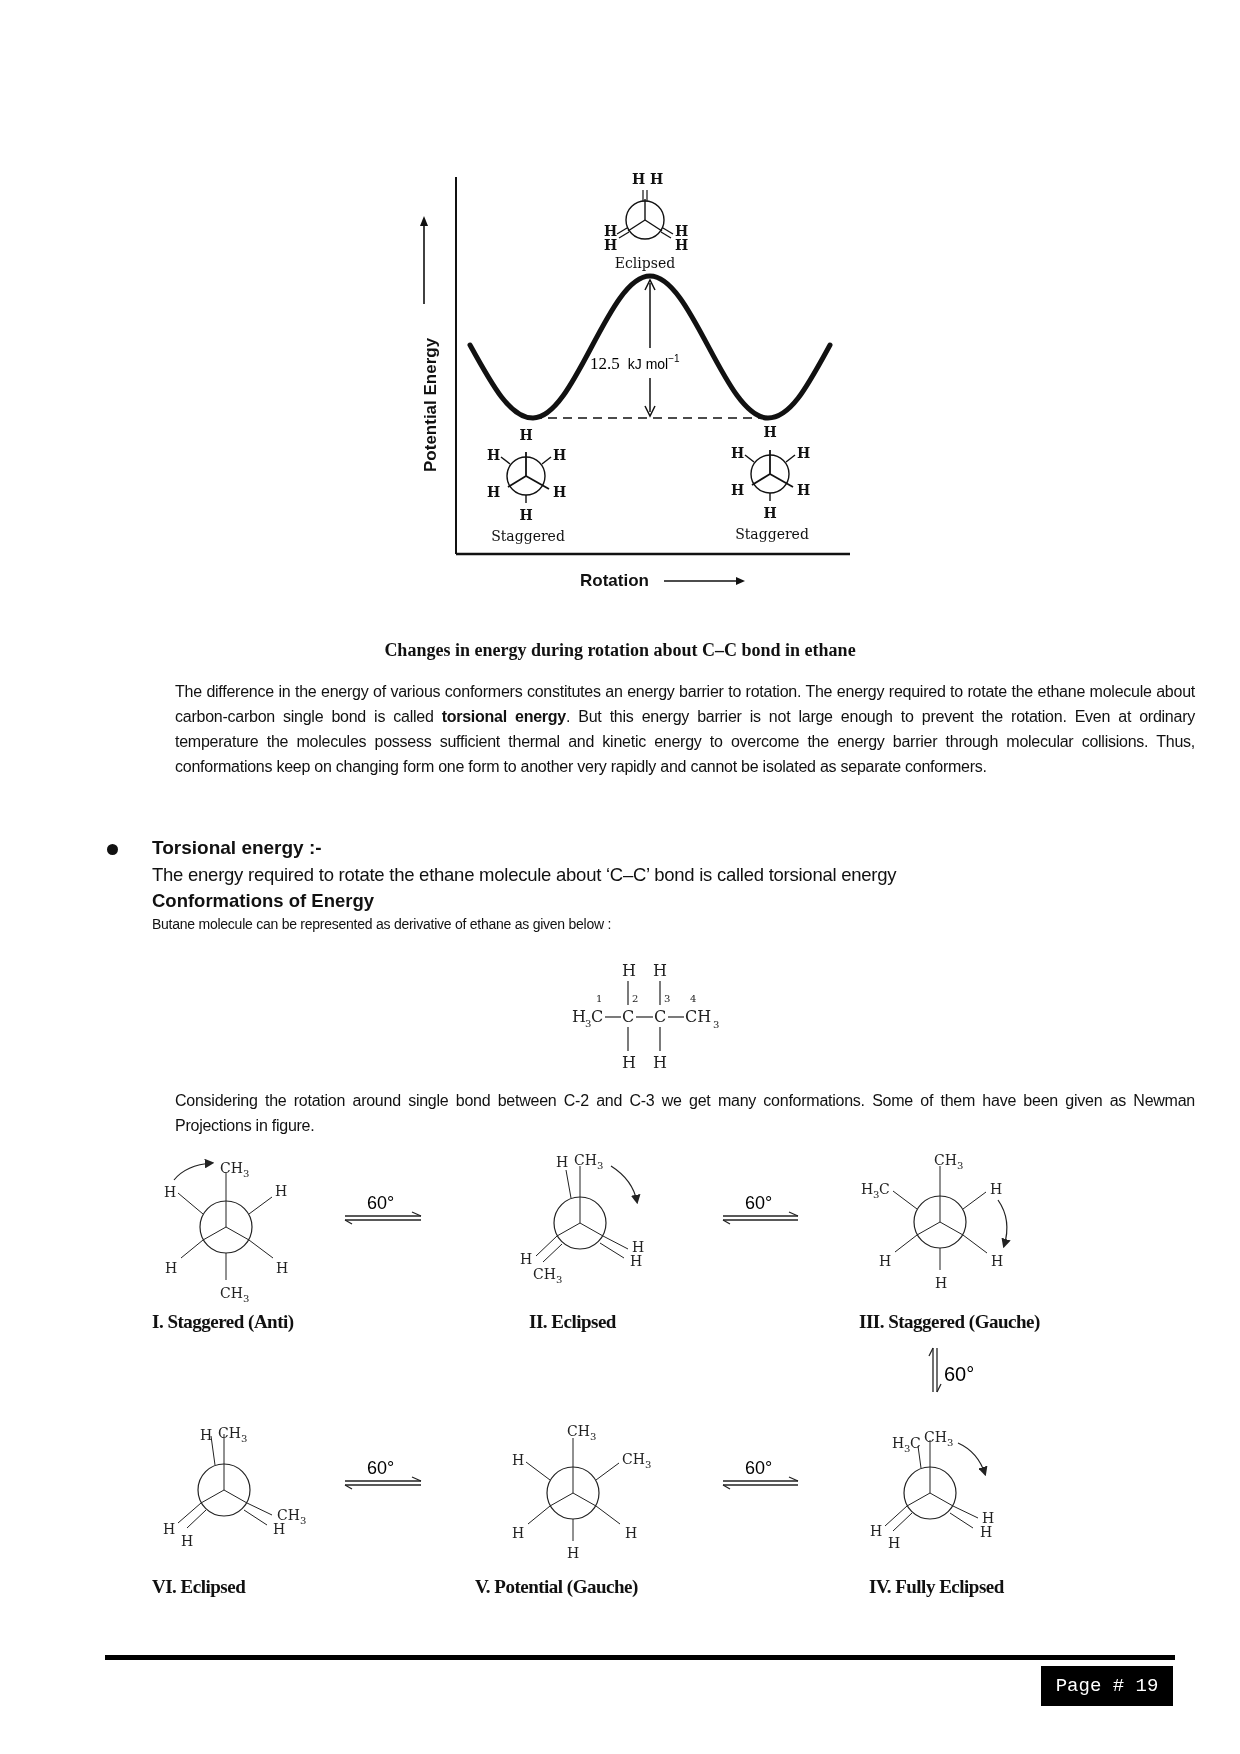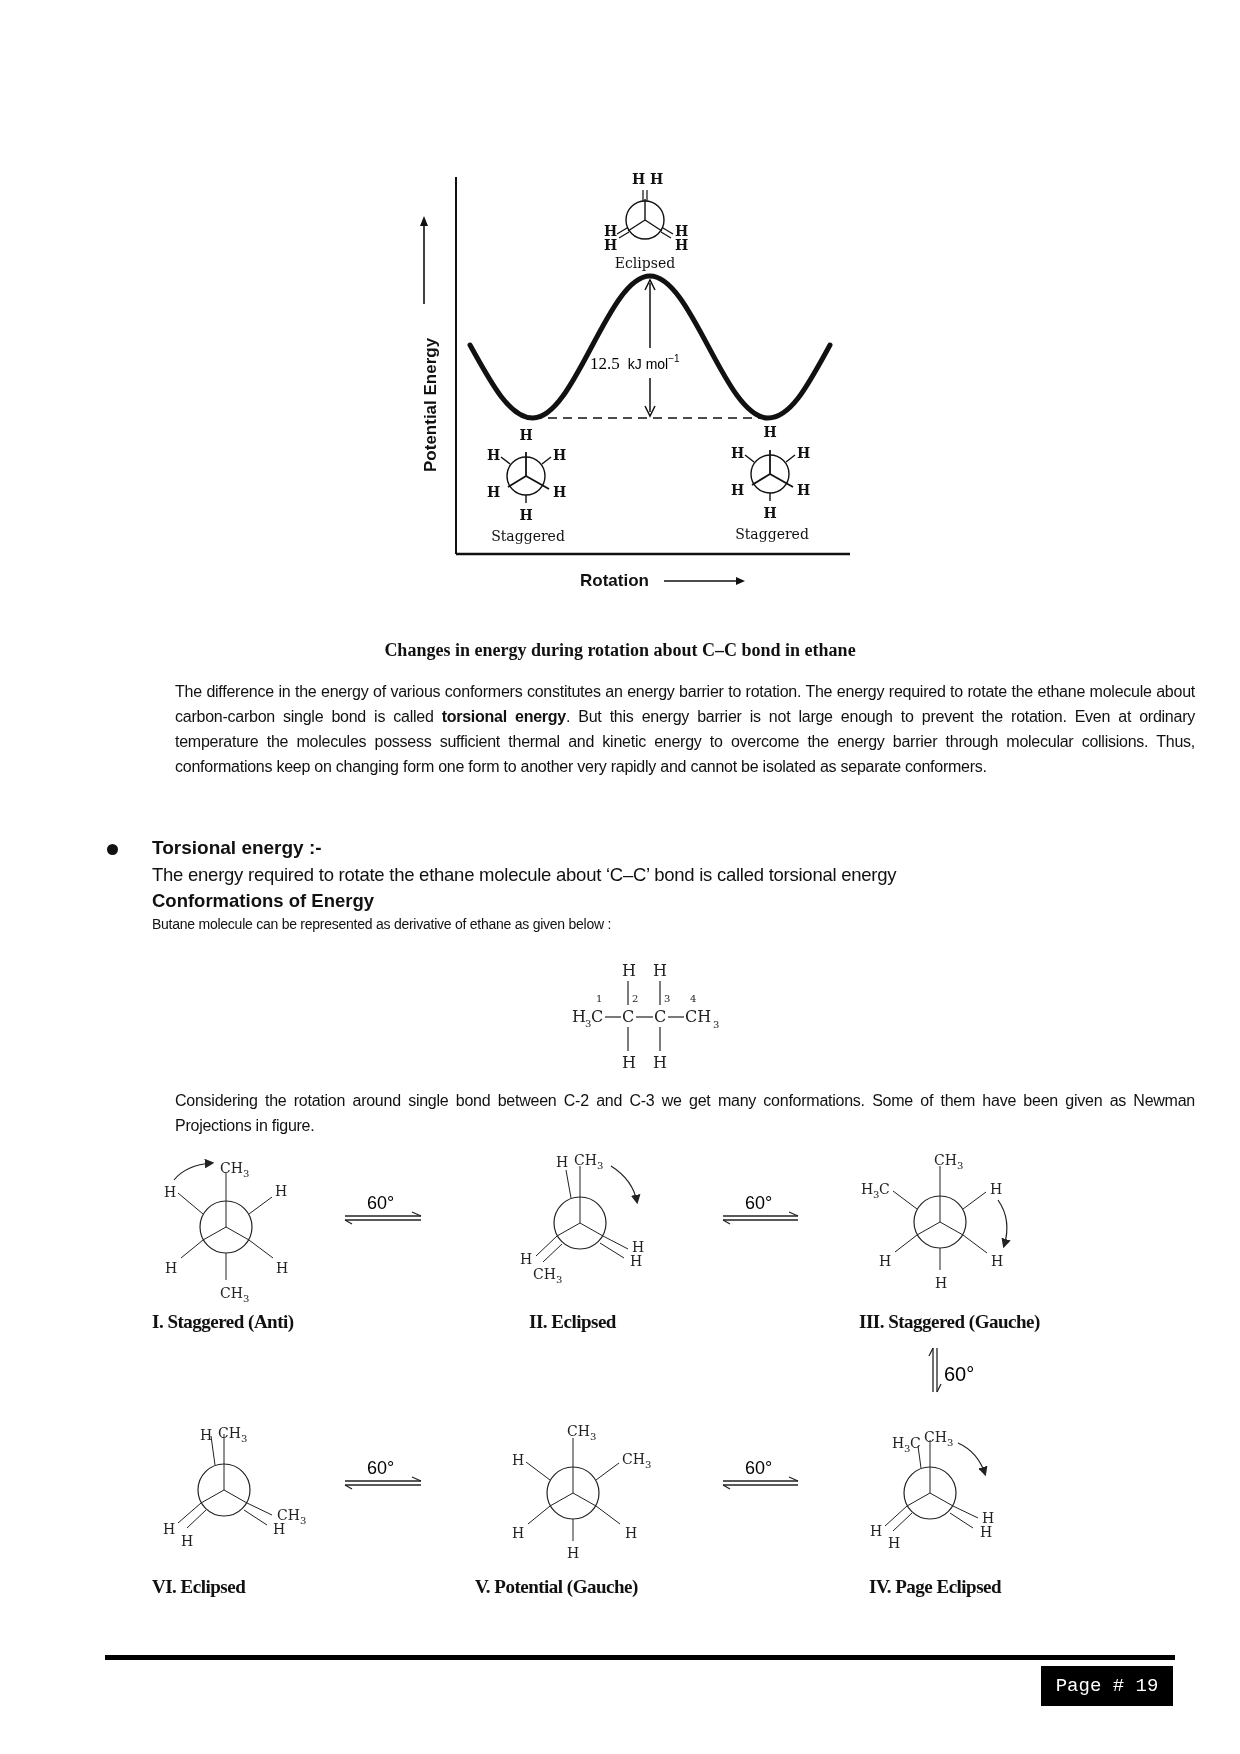--- a/index.html
+++ b/index.html
@@ -318,16 +318,16 @@
       <text x="745" y="1474" style="font-family:'Liberation Sans',sans-serif;font-size:18px;">60°</text>
     </g>
   </svg>
 </div>
 
 <div class="abs mol-label" style="left:152px;top:1311px;">I. Staggered (Anti)</div>
 <div class="abs mol-label" style="left:529px;top:1311px;text-align:center;">II. Eclipsed</div>
 <div class="abs mol-label" style="left:859px;top:1311px;">III. Staggered (Gauche)</div>
 <div class="abs mol-label" style="left:152px;top:1576px;">VI. Eclipsed</div>
 <div class="abs mol-label" style="left:475px;top:1576px;">V. Potential (Gauche)</div>
-<div class="abs mol-label" style="left:869px;top:1576px;">IV. Page Eclipsed</div>
+<div class="abs mol-label" style="left:869px;top:1576px;">IV. Fully Eclipsed</div>
 
 <div class="abs footer-rule"></div>
 <div class="abs page-badge">Page # 19</div>
 
 </body></html>

